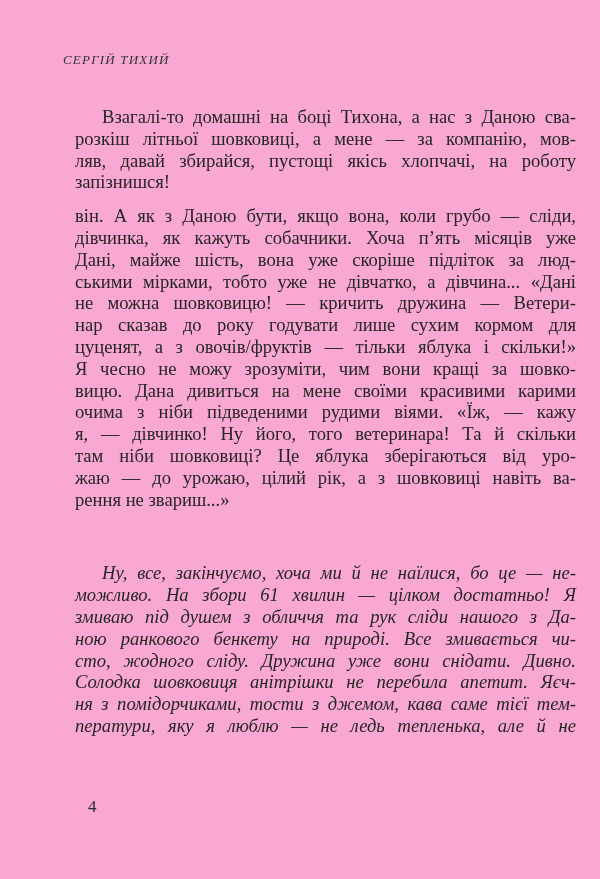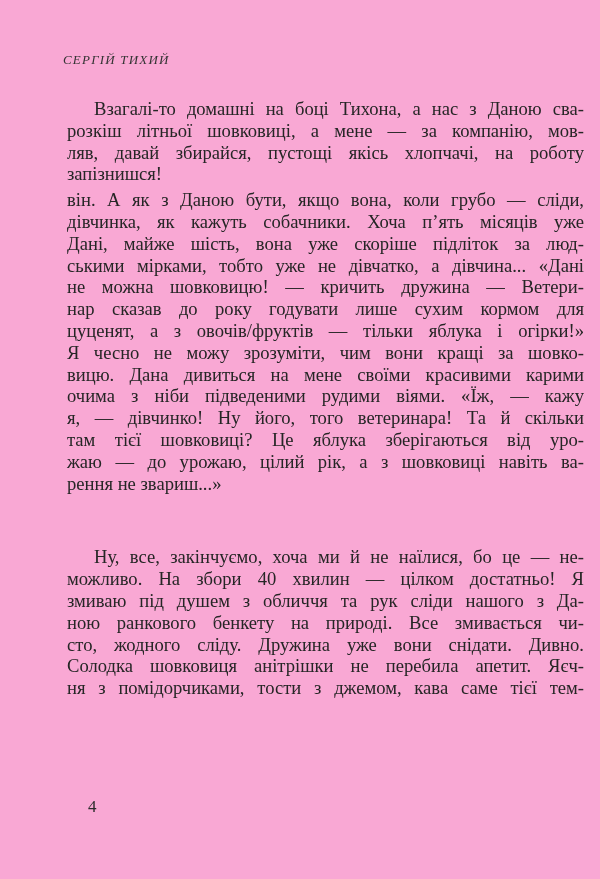--- a/index.html
+++ b/index.html
@@ -28,25 +28,26 @@
   }
   .text-block {
     position: absolute;
     left: 63px;
     top: 94px;
     width: 525px;
     font-size: 18.6px;
     line-height: 21.8px;
   }
   .para {
-    margin: 4px;
+    margin: 12px;
     padding: 0;
   }
   .para.section-break {
     margin-top: 52px;
+    font-style: italic;
   }
   .line {
     text-align: justify;
     text-align-last: justify;
     text-justify: inter-word;
     white-space: normal;
   }
   .line.first {
     text-indent: 27px;
   }
@@ -74,34 +75,35 @@
         <div class="line">ляв, давай збирайся, пустощі якісь хлопчачі, на роботу</div>
         <div class="line last">запізнишся!</div>
       </div>
       <div class="para">
         <div class="line">він. А як з Даною бути, якщо вона, коли грубо — сліди,</div>
         <div class="line">дівчинка, як кажуть собачники. Хоча п’ять місяців уже</div>
         <div class="line">Дані, майже шість, вона уже скоріше підліток за люд-</div>
         <div class="line">ськими мірками, тобто уже не дівчатко, а дівчина... «Дані</div>
         <div class="line">не можна шовковицю! — кричить дружина — Ветери-</div>
         <div class="line">нар сказав до року годувати лише сухим кормом для</div>
-        <div class="line">цуценят, а з овочів/фруктів — тільки яблука і огірки!»</div>
+        <div class="line">цуценят, а з овочів/фруктів — тільки яблука і скільки!»</div>
         <div class="line">Я чесно не можу зрозуміти, чим вони кращі за шовко-</div>
         <div class="line">вицю. Дана дивиться на мене своїми красивими карими</div>
         <div class="line">очима з ніби підведеними рудими віями. «Їж, — кажу</div>
         <div class="line">я, — дівчинко! Ну його, того ветеринара! Та й скільки</div>
-        <div class="line">там тієї шовковиці? Це яблука зберігаються від уро-</div>
+        <div class="line">там ніби шовковиці? Це яблука зберігаються від уро-</div>
         <div class="line">жаю — до урожаю, цілий рік, а з шовковиці навіть ва-</div>
         <div class="line last">рення не звариш...»</div>
       </div>
       <div class="para section-break">
         <div class="line first">Ну, все, закінчуємо, хоча ми й не наїлися, бо це — не-</div>
-        <div class="line">можливо. На збори 40 хвилин — цілком достатньо! Я</div>
+        <div class="line">можливо. На збори 61 хвилин — цілком достатньо! Я</div>
         <div class="line">змиваю під душем з обличчя та рук сліди нашого з Да-</div>
         <div class="line">ною ранкового бенкету на природі. Все змивається чи-</div>
         <div class="line">сто, жодного сліду. Дружина уже вони снідати. Дивно.</div>
         <div class="line">Солодка шовковиця анітрішки не перебила апетит. Яєч-</div>
         <div class="line">ня з помідорчиками, тости з джемом, кава саме тієї тем-</div>
+        <div class="line">ператури, яку я люблю — не ледь тепленька, але й не</div>
       </div>
     </div>
 
   <div class="page-number">4</div>
 </div>
 
 </body></html>

